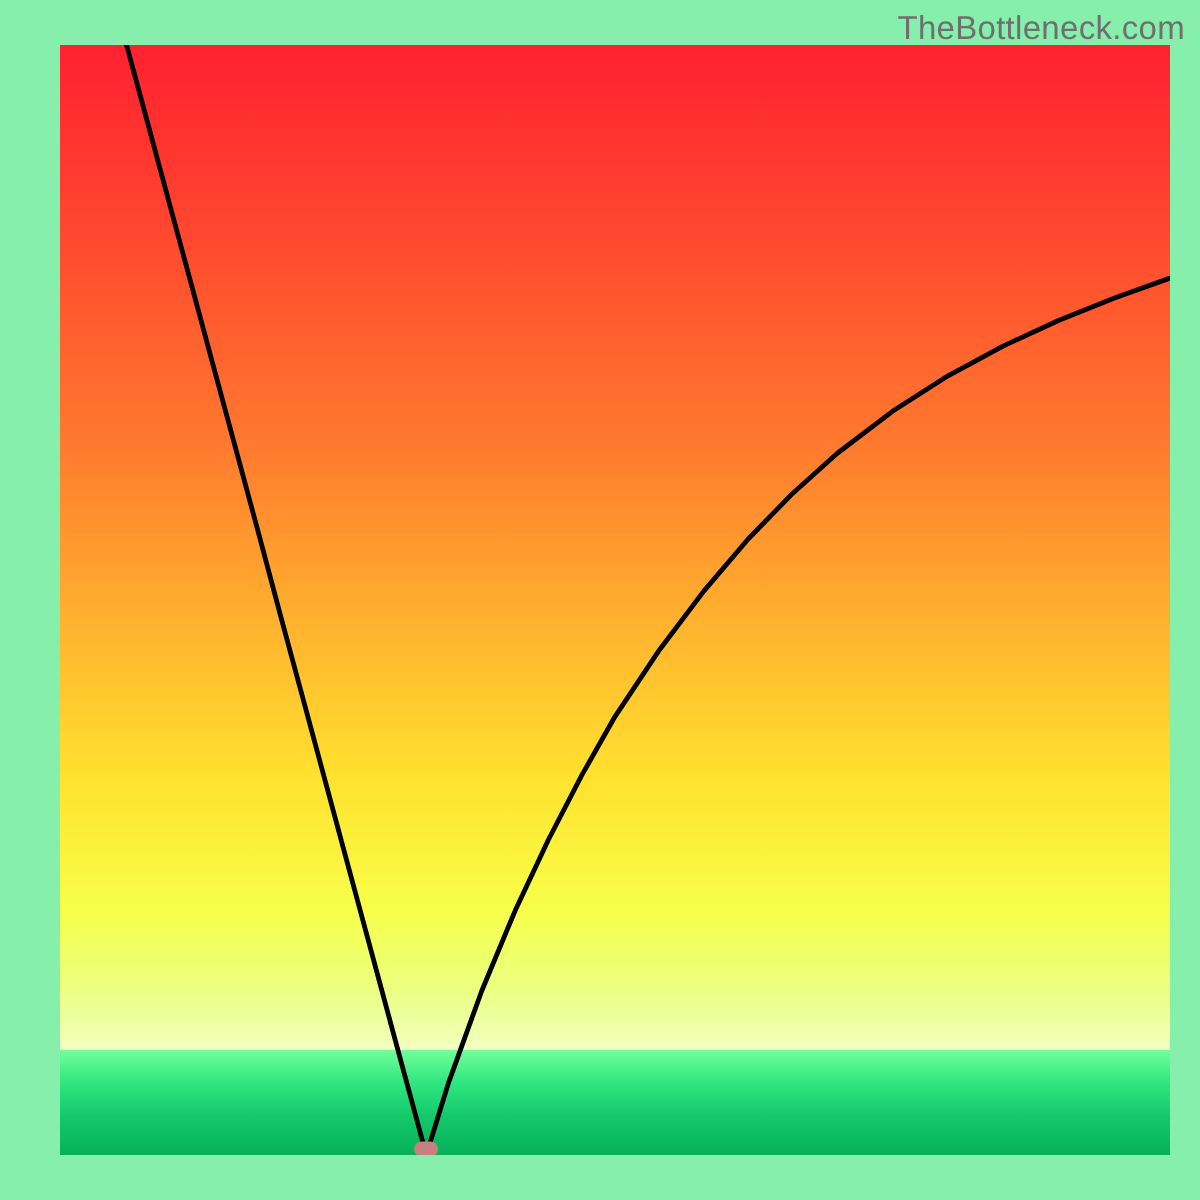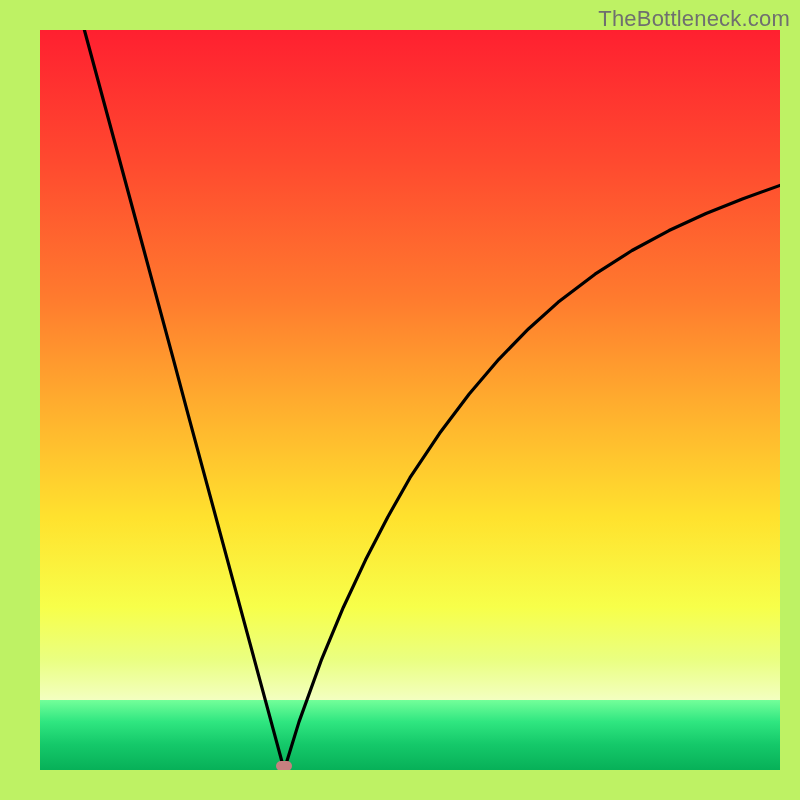--- a/index.html
+++ b/index.html
@@ -8,21 +8,21 @@
     width: 800px;
     height: 800px;
     background: #000;
     overflow: hidden;
     font-family: Arial, Helvetica, sans-serif;
   }
   .stage {
     position: relative;
     width: 800px;
     height: 800px;
-    background: #bef264;
+    background: #86efac;
   }
   .plot {
     position: absolute;
     left: 40px;
     top: 30px;
     width: 740px;
     height: 740px;
     overflow: hidden;
   }
   .plot svg {

